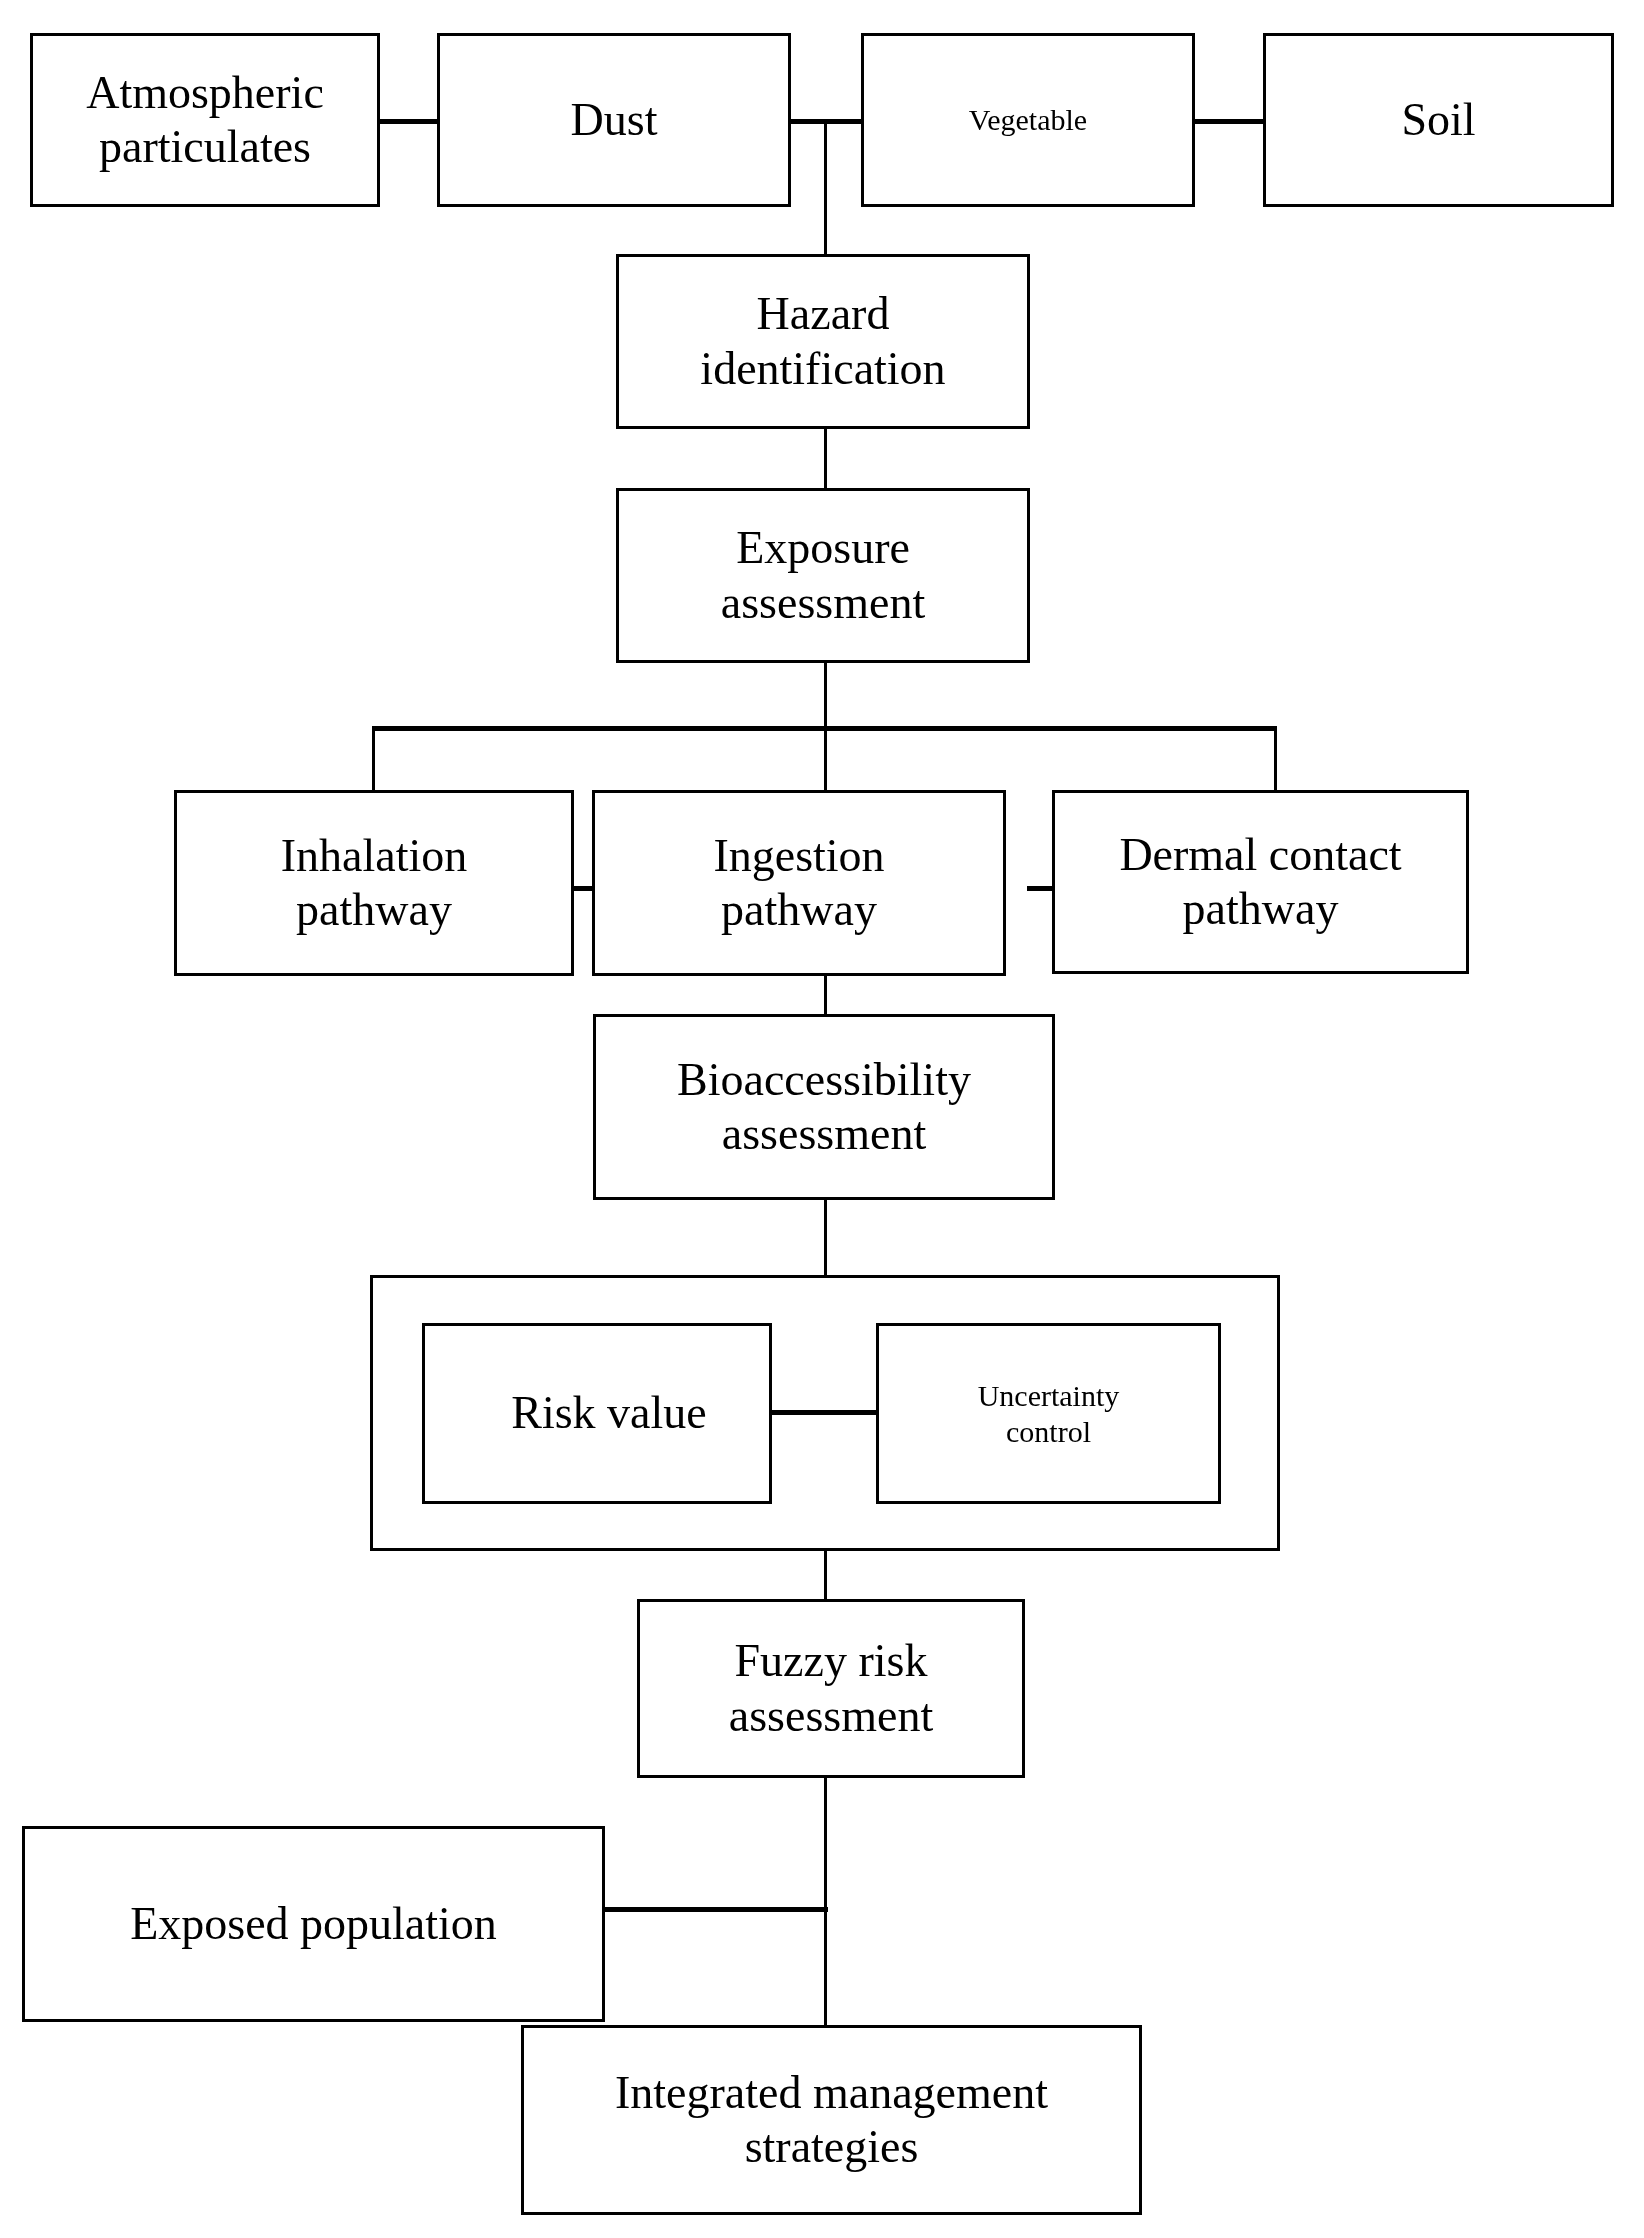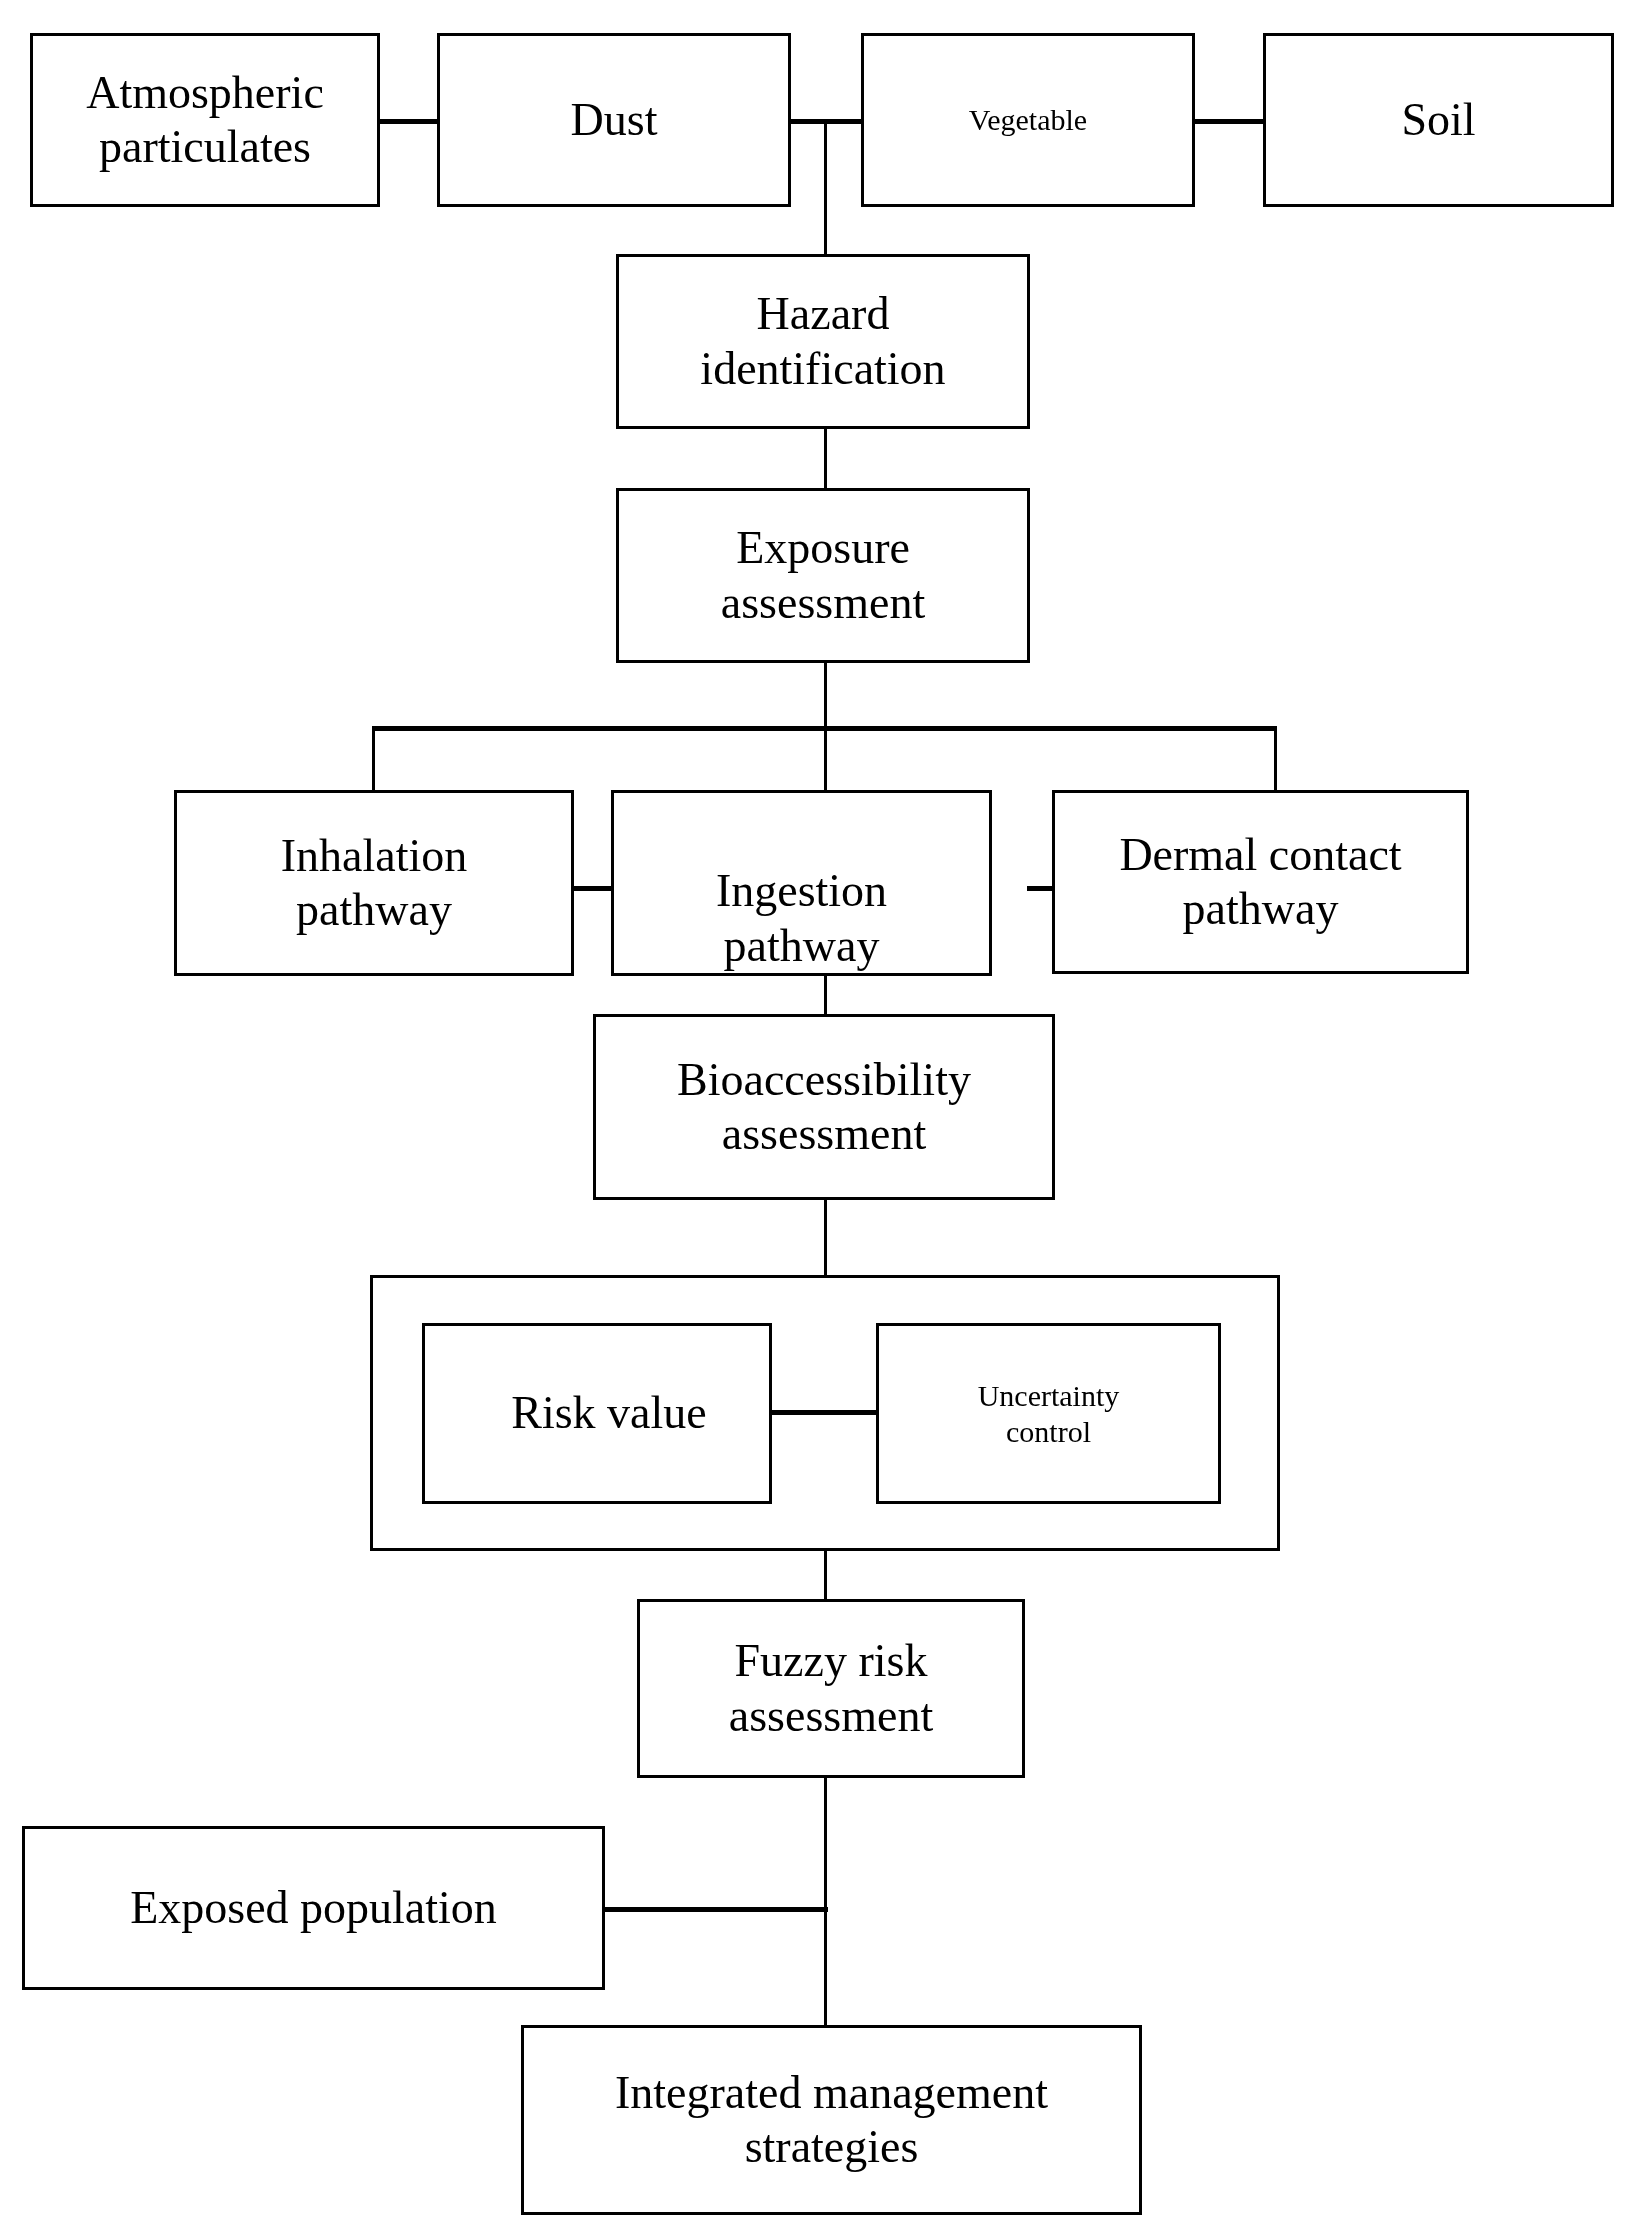--- a/index.html
+++ b/index.html
@@ -94,21 +94,21 @@
   <div class="conn vthin" style="left:824px;top:726px;height:68px;"></div>
   <div class="conn vthin" style="left:1274px;top:726px;height:68px;"></div>
 
   <div class="node" style="left:174px;top:790px;width:400px;height:186px;font-size:46px;">
     <span class="lbl">Inhalation
 pathway</span>
   </div>
 
   <div class="conn h" style="left:571px;top:886px;width:48px;"></div>
 
-  <div class="node" style="left:611px;top:790px;width:381px;height:186px;font-size:46px;align-items:flex-end;">
+  <div class="node" style="left:592px;top:790px;width:414px;height:186px;font-size:46px;">
     <span class="lbl">Ingestion
 pathway</span>
   </div>
 
   <div class="conn h" style="left:1027px;top:886px;width:48px;"></div>
 
   <div class="node" style="left:1052px;top:790px;width:417px;height:184px;font-size:46px;">
     <span class="lbl">Dermal contact
 pathway</span>
   </div>
@@ -137,21 +137,21 @@
 
   <div class="conn vthin" style="left:824px;top:1547px;height:55px;"></div>
 
   <div class="node" style="left:593px;top:1599px;width:388px;height:179px;font-size:46px;margin-left:44px;">
     <span class="lbl">Fuzzy risk
 assessment</span>
   </div>
 
   <div class="conn vthin" style="left:824px;top:1775px;height:254px;"></div>
 
-  <div class="node" style="left:22px;top:1826px;width:583px;height:164px;font-size:46px;">
+  <div class="node" style="left:22px;top:1826px;width:583px;height:196px;font-size:46px;">
     <span class="lbl">Exposed population</span>
   </div>
 
   <div class="conn h" style="left:603px;top:1907px;width:225px;"></div>
 
   <div class="node" style="left:521px;top:2025px;width:621px;height:190px;font-size:46px;">
     <span class="lbl">Integrated management
 strategies</span>
   </div>
 

